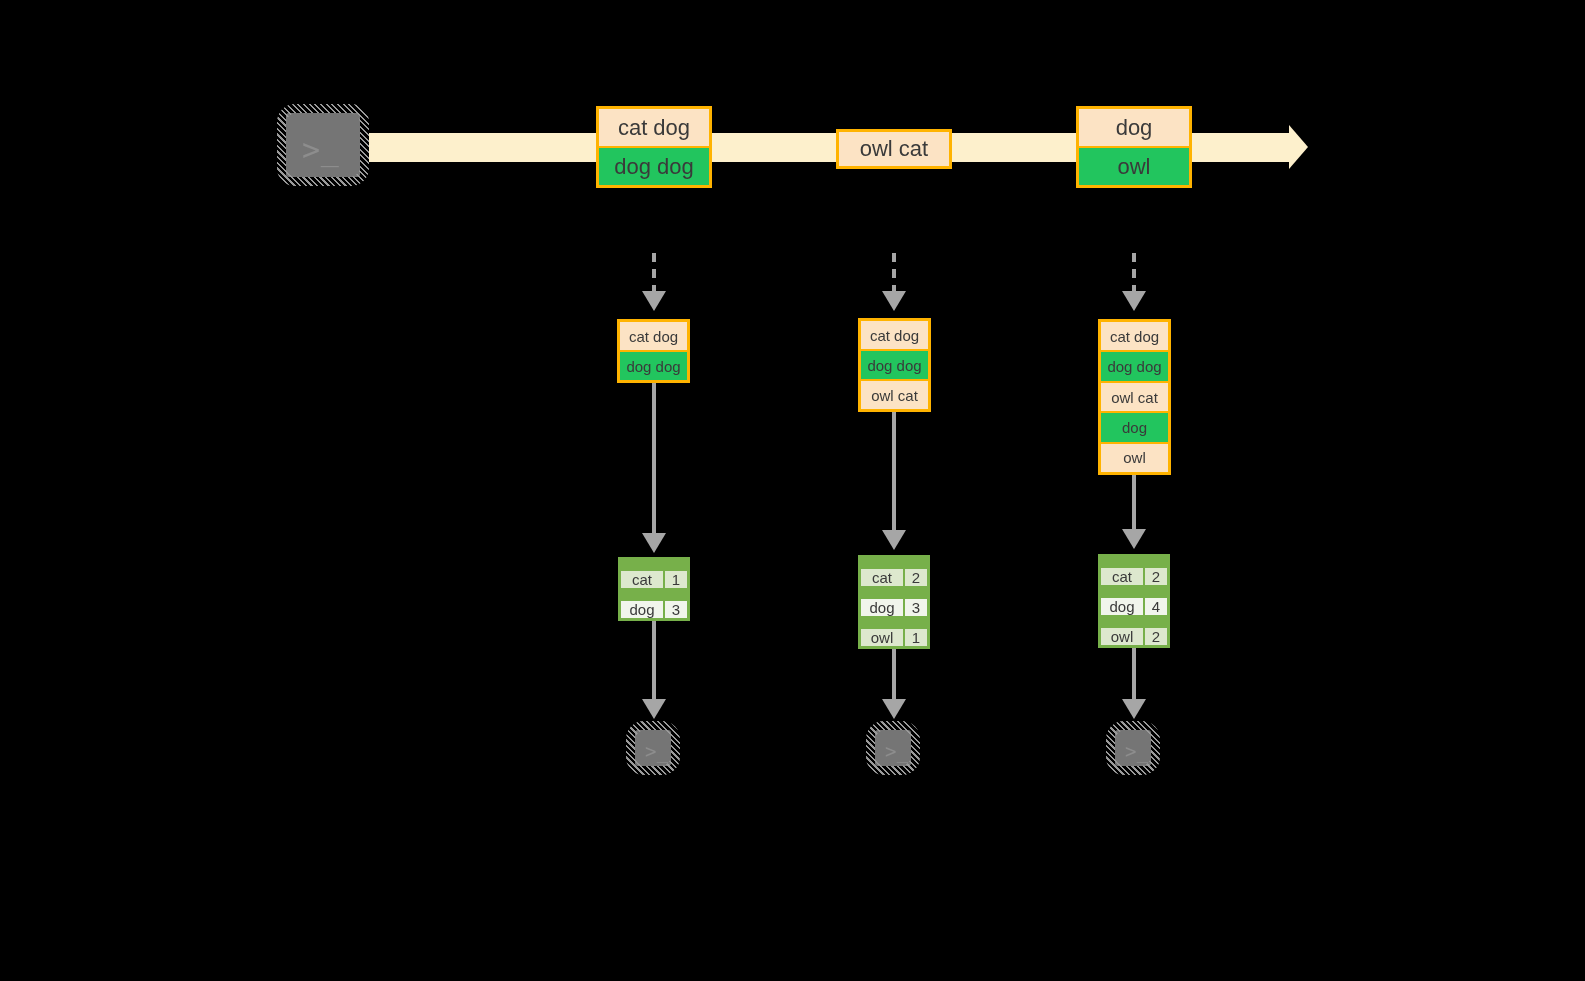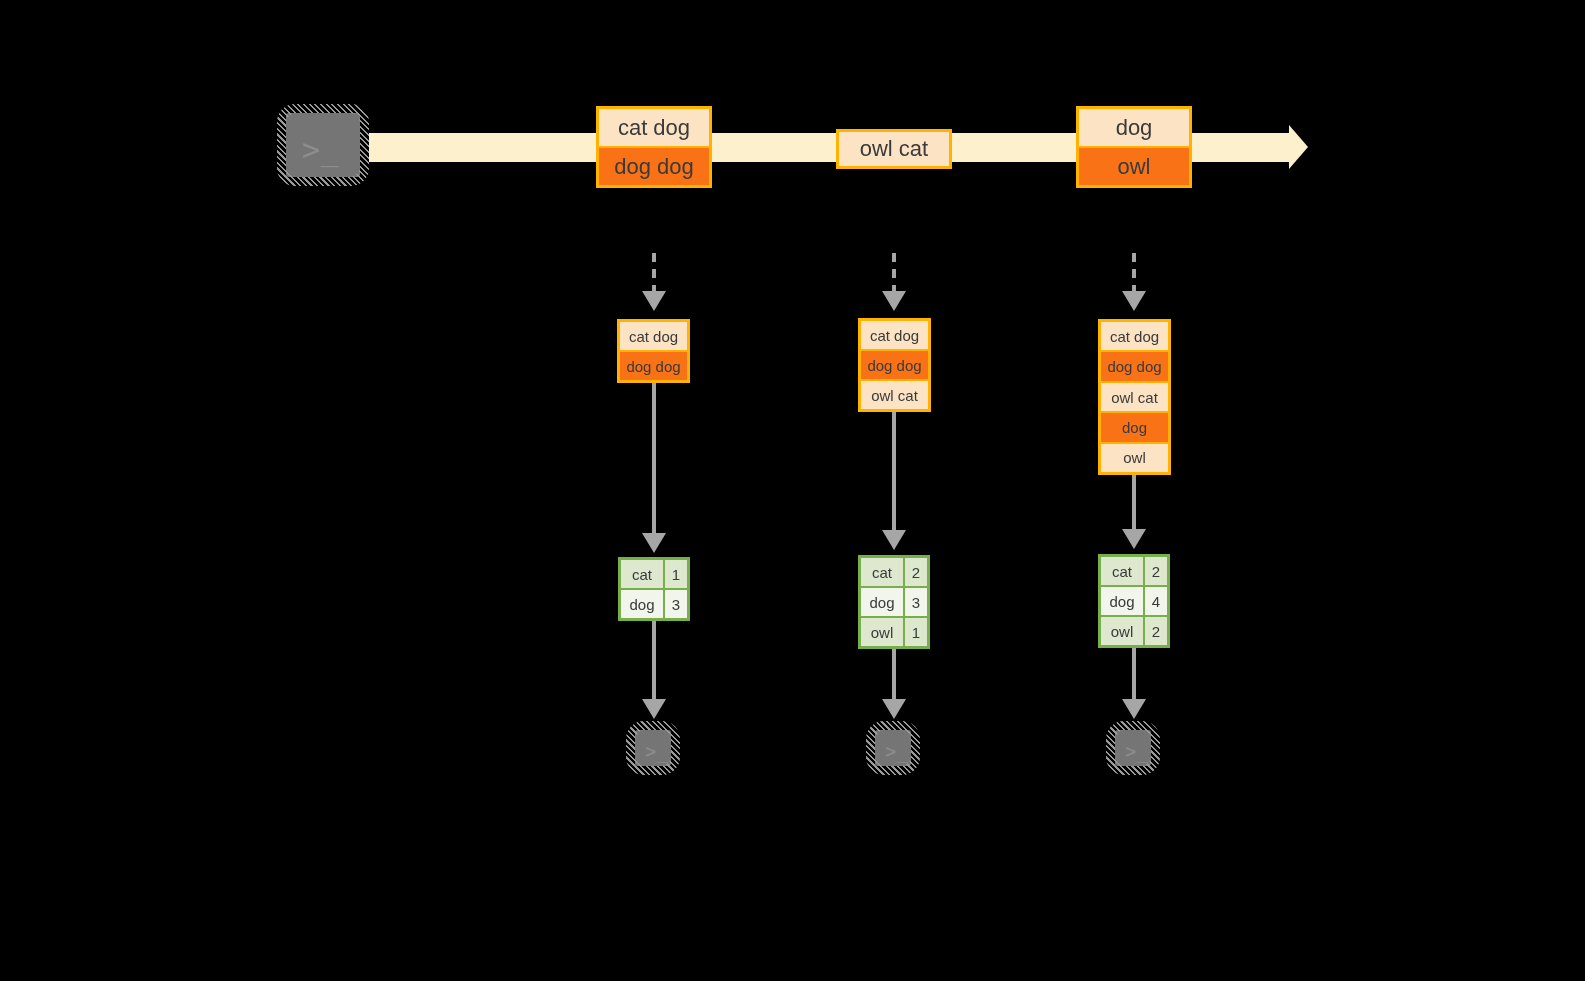--- a/index.html
+++ b/index.html
@@ -84,40 +84,41 @@
     flex: 1 1 auto;
     display: flex;
     align-items: center;
     justify-content: center;
     color: #3a3a3a;
     white-space: nowrap;
     border-bottom: 2px solid #FFB300;
   }
   .msgbox .row:last-child { border-bottom: none; }
   .msgbox .row.dark  { background: #FCE3C4; }
-  .msgbox .row.light { background: #f97316; }
+  .msgbox .row.light { background: #22c55e; }
 
   .msgbox.big  { font-size: 22px; }
   .msgbox.mini { font-size: 15px; }
 
   
   .counttable {
     position: absolute;
     box-sizing: border-box;
     border: 3px solid #77B04A;
     background: #77B04A;
     display: flex;
     flex-direction: column;
     font-size: 15px;
     z-index: 5;
   }
   .counttable .crow {
     flex: 1 1 auto;
     display: flex;
     border-bottom: 2px solid #77B04A;
+    align-items: flex-end;
   }
   .counttable .crow:last-child { border-bottom: none; }
   .counttable .cword,
   .counttable .ccount {
     box-sizing: border-box;
     display: flex;
     align-items: center;
     justify-content: center;
     color: #3a3a3a;
     white-space: nowrap;

